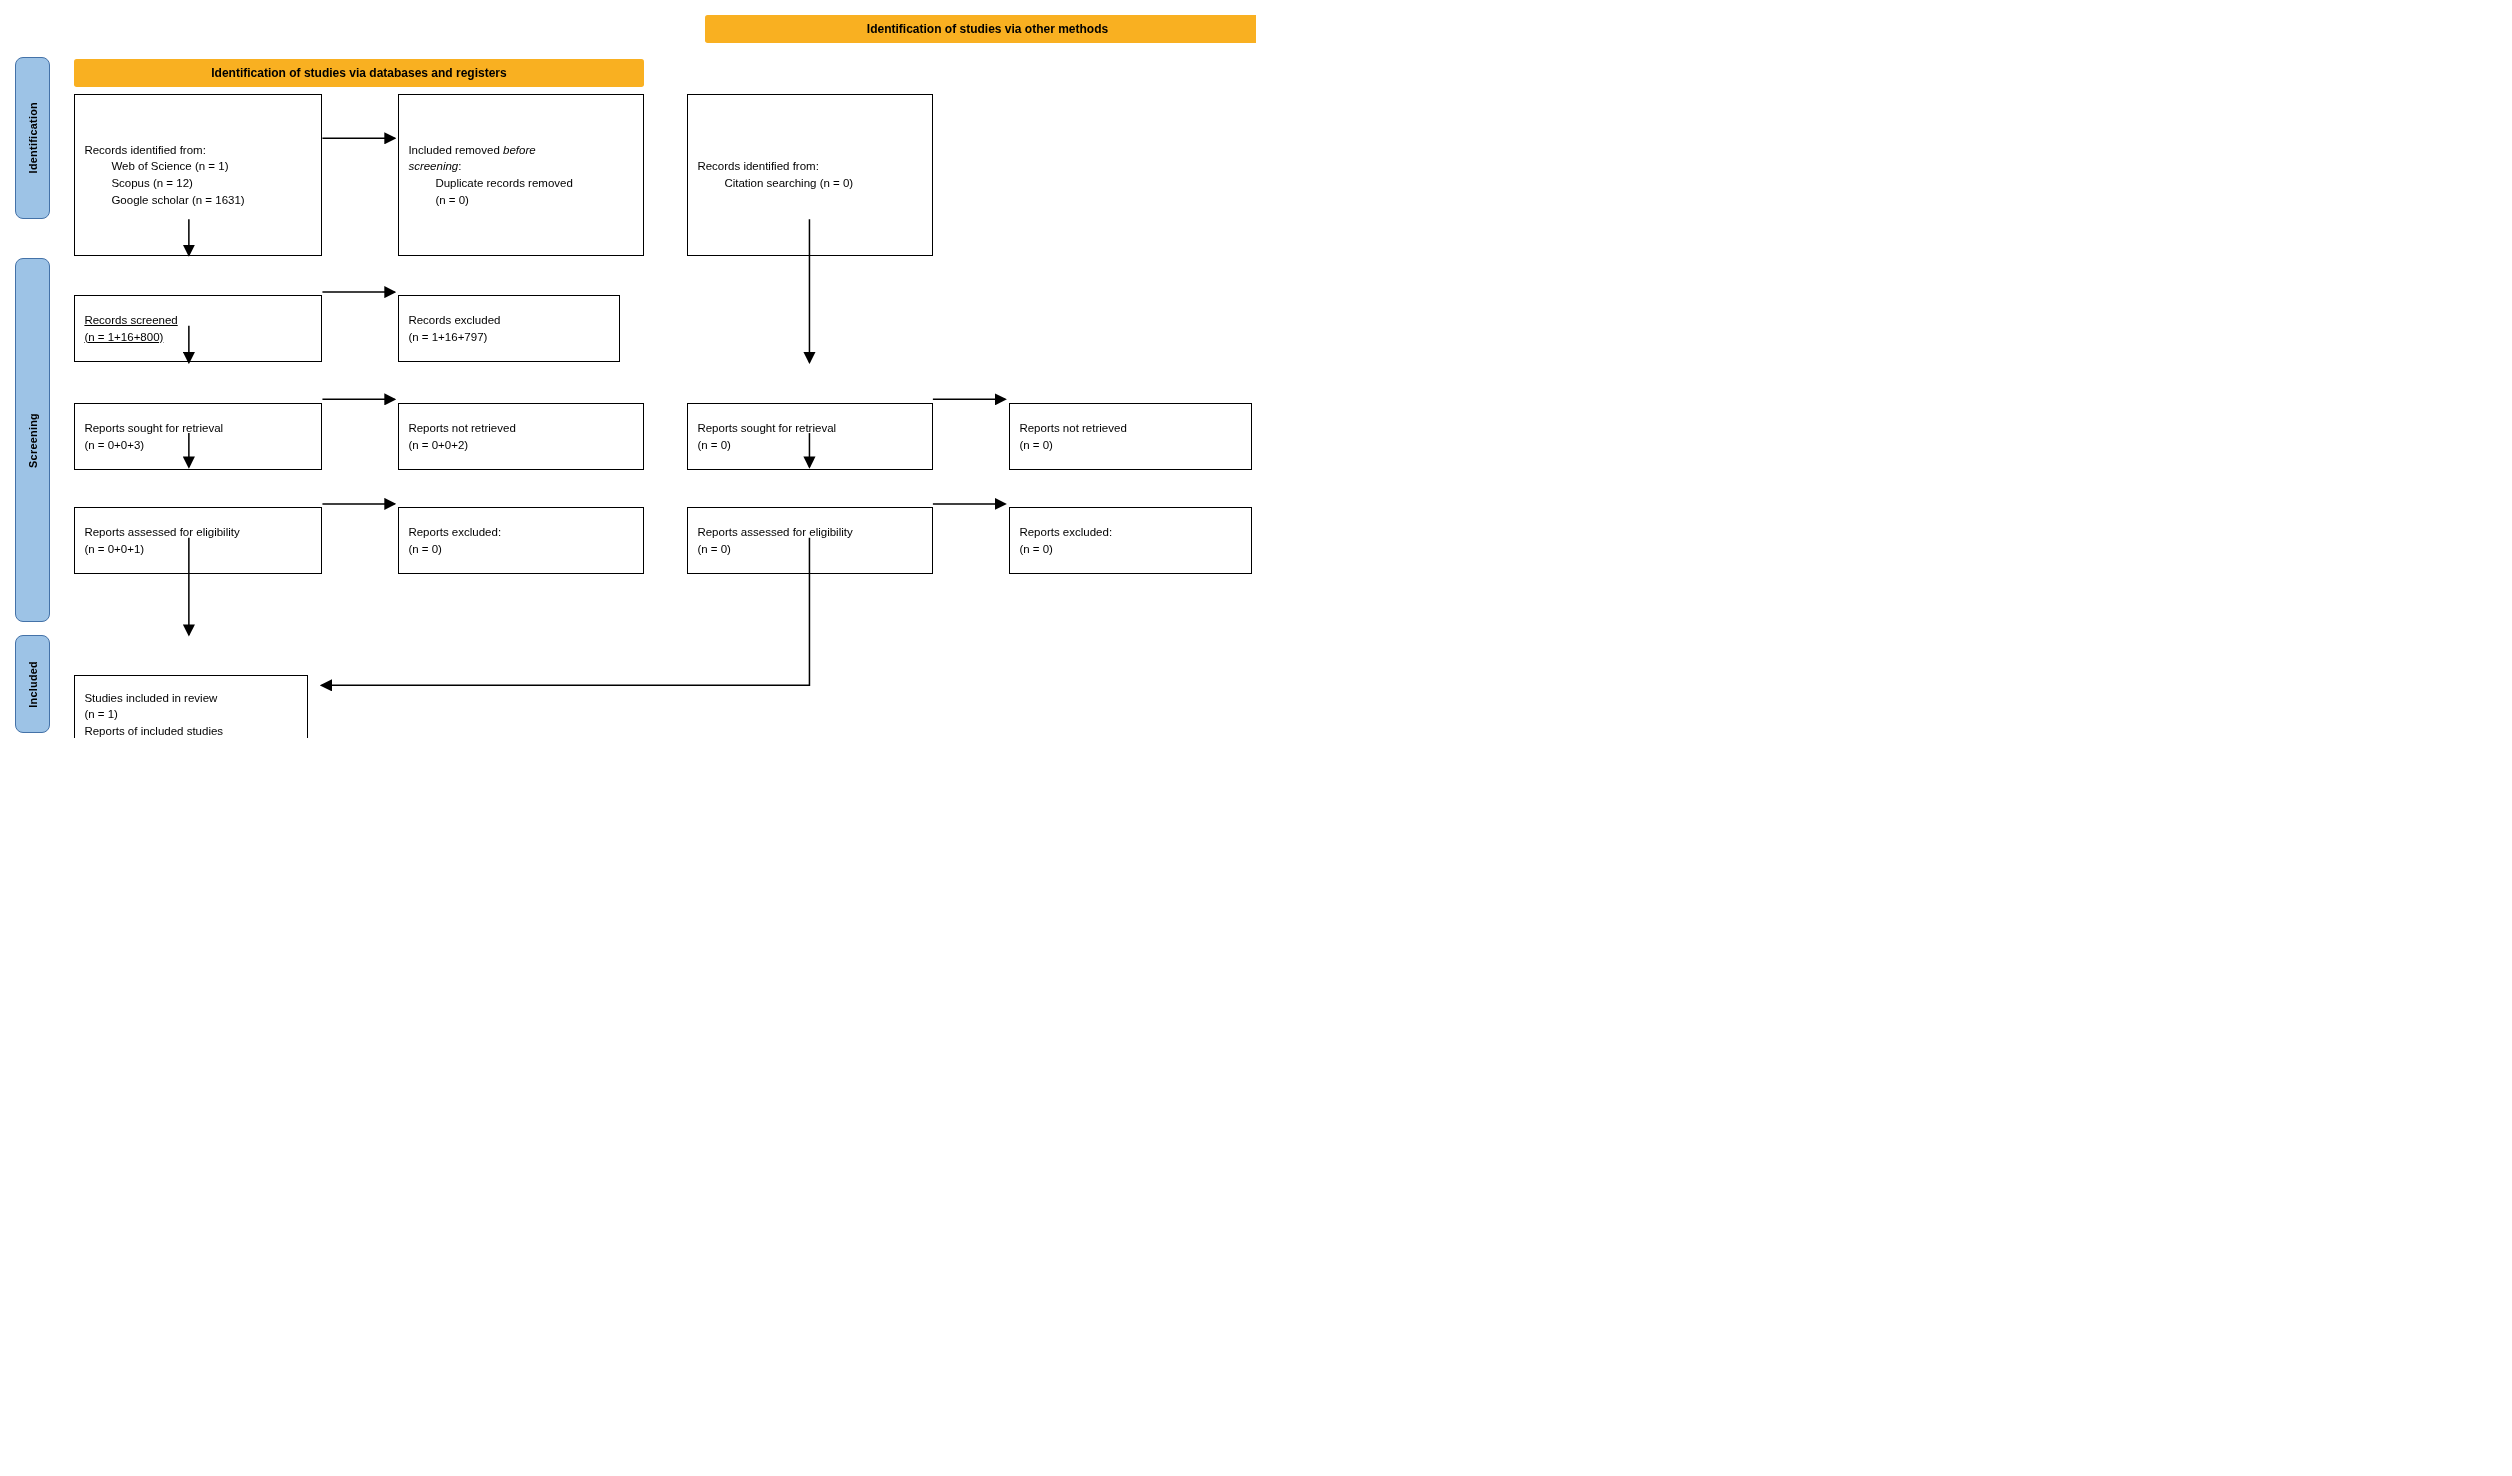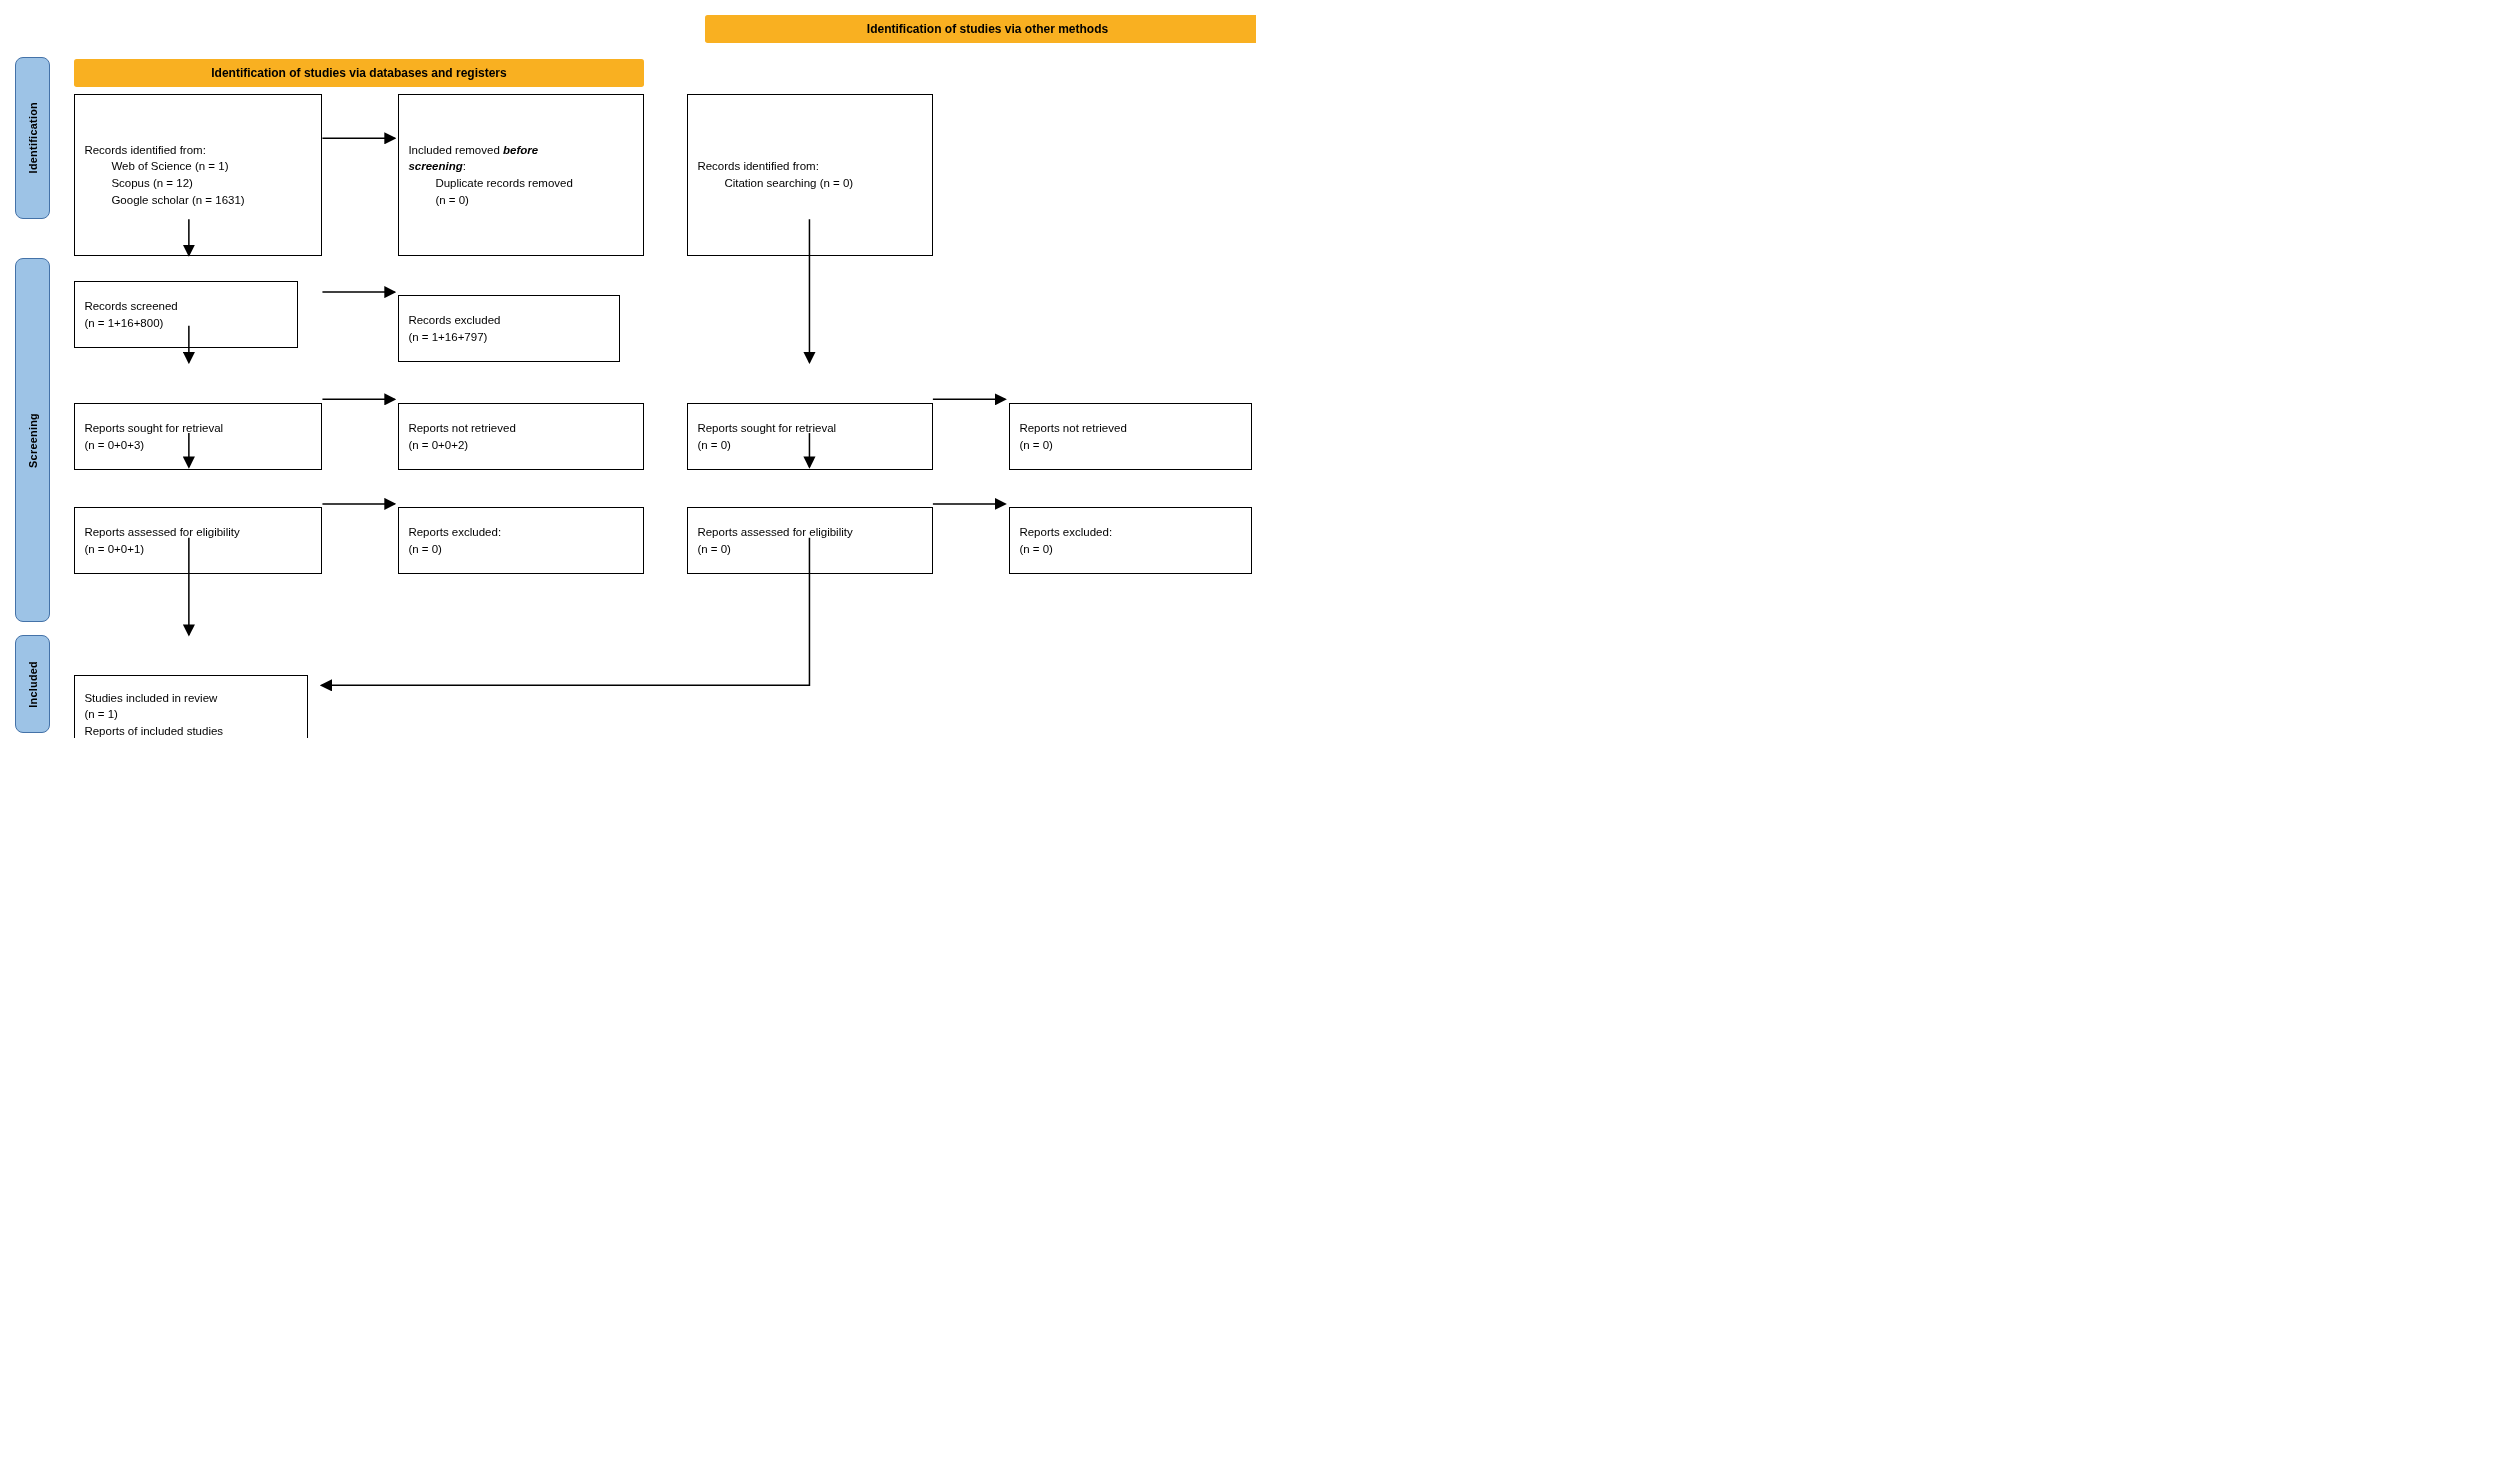--- a/index.html
+++ b/index.html
@@ -24,21 +24,21 @@
   .side-label span{
     writing-mode:vertical-rl;transform:rotate(180deg);
     font-weight:bold;font-size:10.8px;letter-spacing:0.3px;white-space:nowrap;
   }
   .box{
     position:absolute;background:#fff;border:1.3px solid var(--box-border);
     display:flex;flex-direction:column;justify-content:center;
     padding:5.4px 6.7px 5.4px 9.4px;font-size:11.5px;line-height:1.45;margin-top:37px;
   }
   .indent{padding-left:27px;}
-  .italic{font-style:italic;font-weight:bold;}
+  .italic{font-style:italic;}
   svg.arrows{position:absolute;left:0;top:0;width:1256px;height:738px;pointer-events:none;}
   svg.arrows line, svg.arrows polyline{stroke:#000;stroke-width:2.25;fill:none;}
 </style>
 </head>
 <body>
 
 <div class="canvas">
 
   <div class="banner" style="left:74px;top:15px;width:570px;margin-top:44px;">
     <span>Identification of studies via databases and registers</span>
@@ -57,21 +57,21 @@
     <span>Included</span>
   </div>
 
   <div class="box" style="left:74px;top:57px;width:248px;height:162px;">
     <div>Records identified from:</div>
     <div class="indent">Web of Science (n = 1)</div>
     <div class="indent">Scopus (n = 12)</div>
     <div class="indent">Google scholar (n = 1631)</div>
   </div>
 
-  <div class="box" style="left:74px;top:244px;width:224px;height:67px;">
+  <div class="box" style="left:74px;top:258px;width:248px;height:67px;text-decoration:underline;">
     <div>Records screened</div>
     <div>(n = 1+16+800)</div>
   </div>
 
   <div class="box" style="left:74px;top:366px;width:248px;height:67px;">
     <div>Reports sought for retrieval</div>
     <div>(n = 0+0+3)</div>
   </div>
 
   <div class="box" style="left:74px;top:470px;width:248px;height:67px;">

